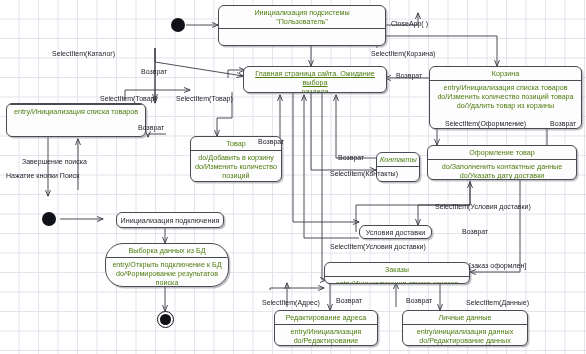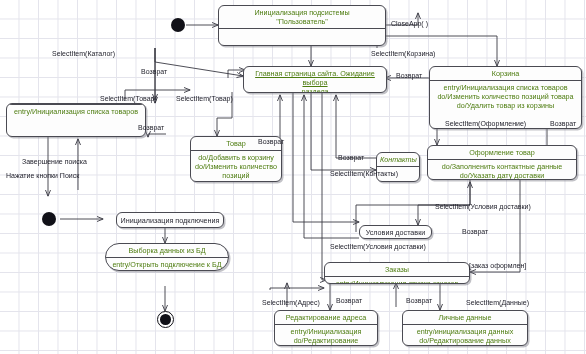--- a/index.html
+++ b/index.html
@@ -242,21 +242,21 @@
 do/Редактирование данных</div>
   </div>
 
 
   <div class="initial" style="left:42px;top:212px;width:14px;height:14px;"></div>
 
   <div class="simple" style="left:103px;top:212px;width:108px;height:16px;margin-left:13px;">
     <span>Инициализация подключения</span>
   </div>
 
-  <div class="state" style="left:105px;top:243px;width:124px;height:28px;border-radius:18px;">
+  <div class="state" style="left:105px;top:243px;width:124px;height:44px;border-radius:18px;">
     <div class="title">Выборка данных из БД</div>
     <div class="sep"></div>
     <div class="body">entry/Открыть подключение к БД
 do/Формирование результатов поиска
 exit/Закрыть подключение</div>
   </div>
 
   <div class="final" style="left:157px;top:311px;width:17px;height:17px;">
     <i></i>
   </div>

